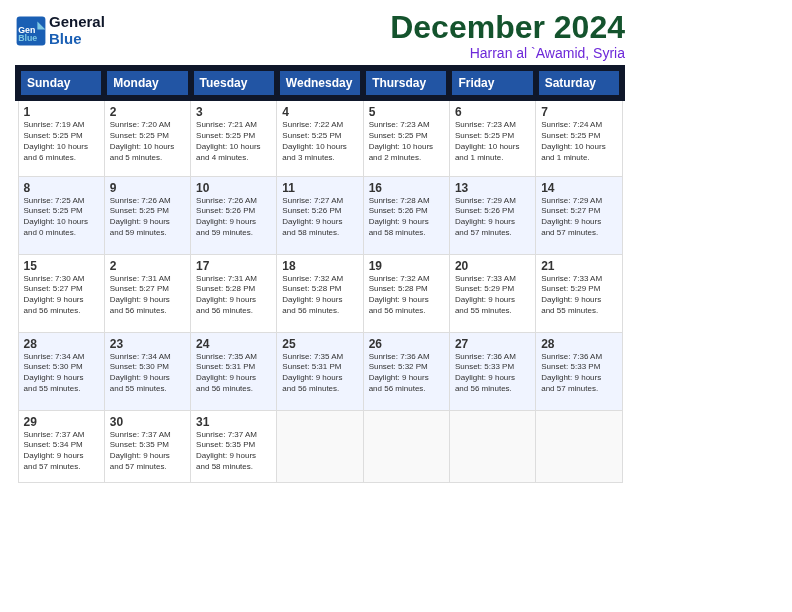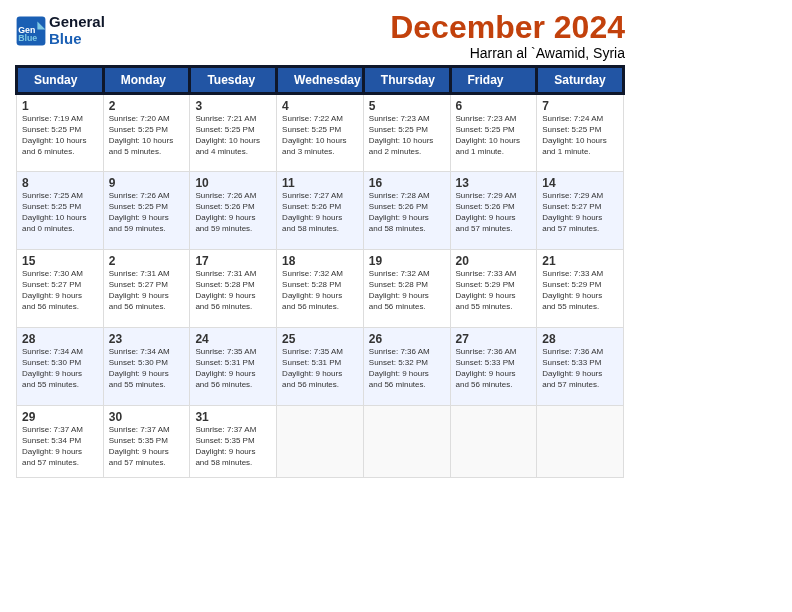--- a/index.html
+++ b/index.html
@@ -29,40 +29,40 @@
       width: 32px;
       height: 32px;
       margin-right: 2px;
     }
     .title-block {
       text-align: right;
     }
     .month-title {
       font-size: 32px;
       font-weight: bold;
-      color: #c2410c;
+      color: #14532d;
       line-height: 1.1;
     }
     .location {
       font-size: 14px;
-      color: #000000;
+      color: #6d28d9;
     }
     table {
       width: 100%;
       border-collapse: collapse;
       table-layout: fixed;
     }
     th {
       background-color: #2255a4;
       color: #fff;
       font-size: 12px;
       font-weight: bold;
       text-align: left;
-      padding: 5px 16px;
-      border: 3px solid #0f172a;
+      padding: 5px 6px;
+      border: 6px solid #0f172a;
     }
     td {
       vertical-align: top;
       padding: 4px 5px;
       font-size: 8.5px;
       color: #333;
       border: 1px solid #ddd;
       height: 78px;
       background: #fff;
     }

